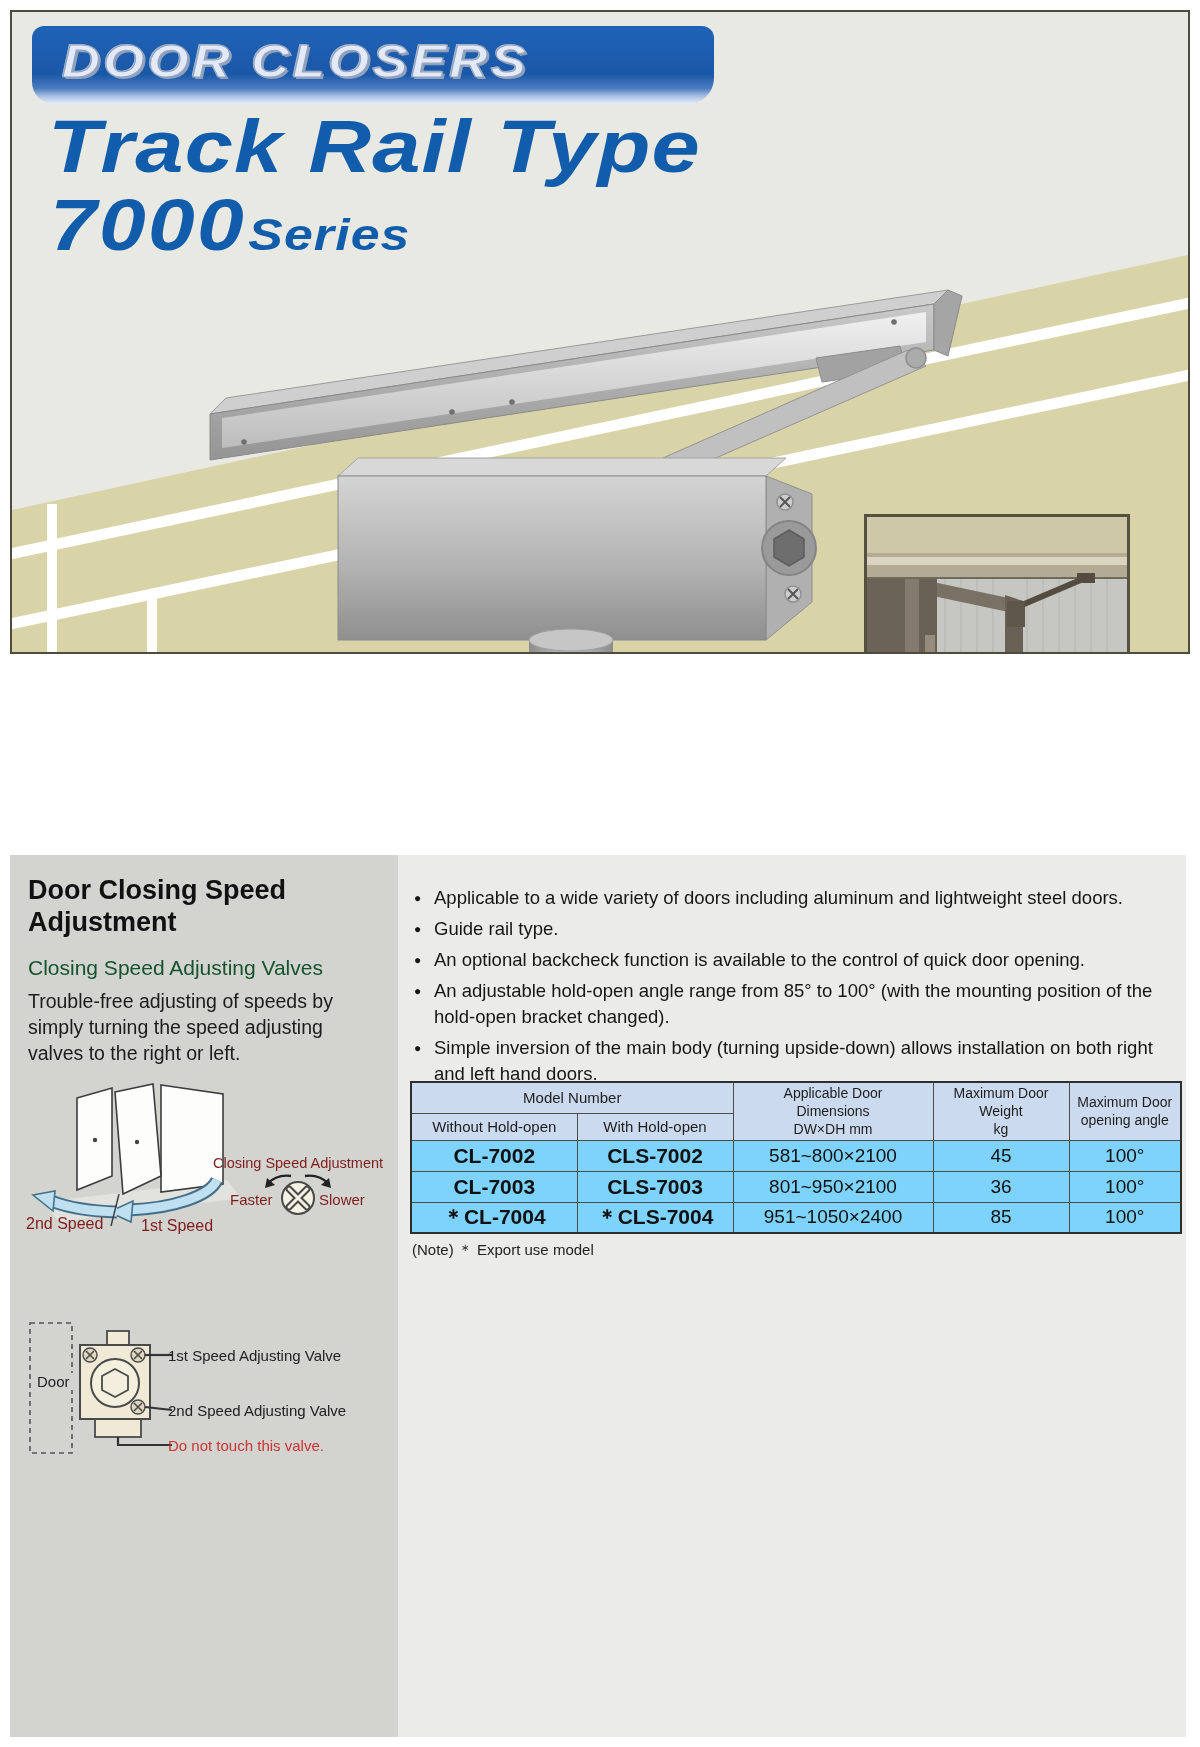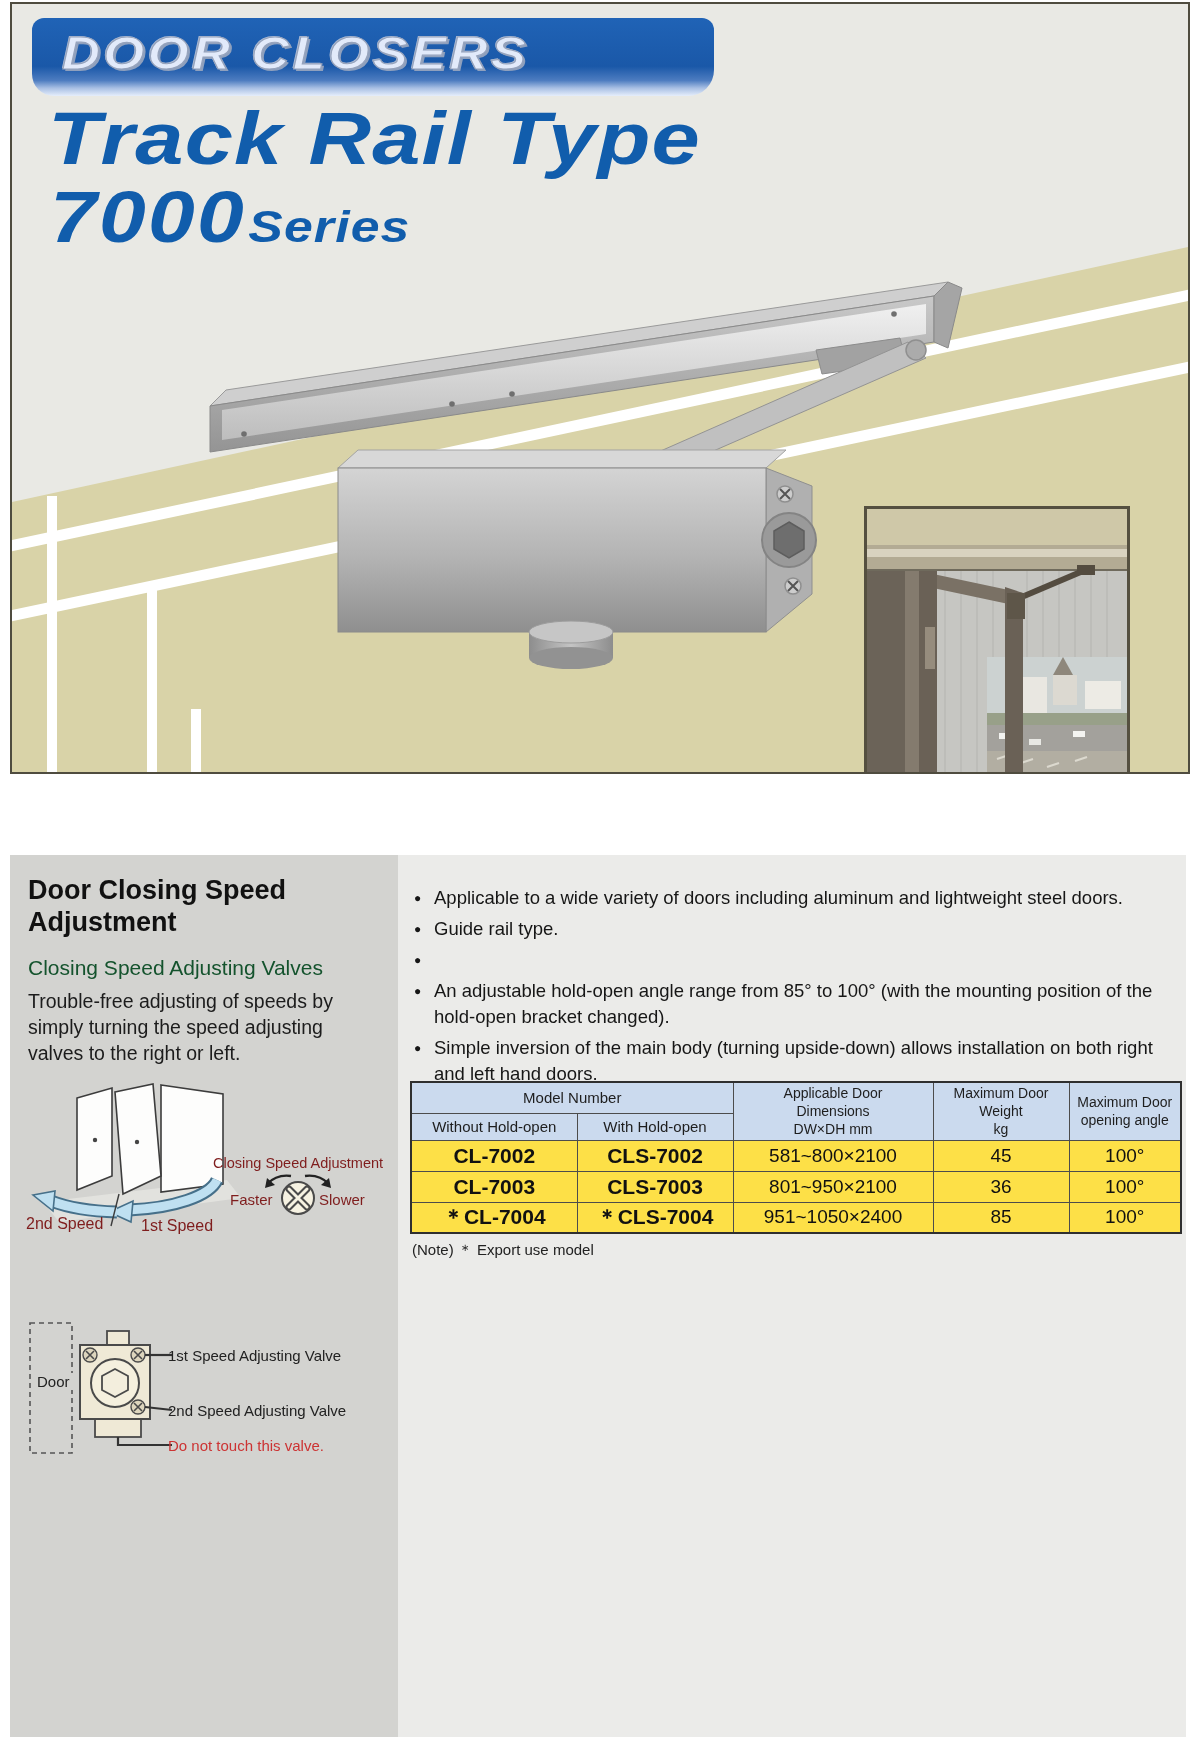--- a/index.html
+++ b/index.html
@@ -2,21 +2,21 @@
 <html><head>
 <meta charset="utf-8">
 <style>
   html,body{margin:0;padding:0;}
   body{
     width:1200px;height:1747px;position:relative;background:#ffffff;
     font-family:"Liberation Sans", sans-serif;color:#1a1a1a;overflow:hidden;
   }
   
   .top-panel{
-    position:absolute;left:10px;top:2px;width:1180px;height:772px;
+    position:absolute;left:10px;top:10px;width:1180px;height:644px;
     box-sizing:border-box;border:2px solid #4f4c3f;background:#d9d3a8;overflow:hidden;
   }
   .deco-svg{position:absolute;left:0;top:0;}
   .banner{
     position:absolute;left:20px;top:14px;width:682px;height:78px;
     border-radius:12px 12px 26px 22px;
     background:linear-gradient(180deg,#2063b6 0%,#1a58a8 62%,#4d7cc0 80%,#a9c0e4 90%,#e6eefb 100%);
     display:flex;align-items:center;padding-left:30px;box-sizing:border-box;
   }
   .banner-text{
@@ -75,21 +75,21 @@
   .feat{display:flex;margin-bottom:5px;font-size:18.5px;line-height:26px;color:#161616;}
   .feat .dot{width:20px;flex:0 0 20px;font-size:12px;line-height:26px;color:#161616;}
   
   .spec-table{
     position:absolute;left:12px;top:226px;border-collapse:collapse;table-layout:fixed;width:770px;
     border:2px solid #2f2f2f;
   }
   .spec-table td{border:1px solid #4c4c4c;text-align:center;vertical-align:middle;padding:0;}
   .spec-table .hd{background:#cbdaee;font-size:15px;color:#1e1e1e;}
   .spec-table .hd3{background:#cbdaee;font-size:14px;line-height:1.3;color:#1e1e1e;}
-  .spec-table .bd{background:#fde047;}
+  .spec-table .bd{background:#7dd3fc;}
   .row-h{height:31px;}
   .hrow1{height:31px;}
   .hrow2{height:27px;}
   .model{font-size:21px;font-weight:bold;color:#111;}
   .val{font-size:19px;color:#111;}
   .note{position:absolute;left:14px;top:386px;font-size:15px;color:#222;}
 </style>
 </head>
 <body>
 
@@ -321,20 +321,21 @@
     <div class="feat">
       <span class="dot">●</span>
       <span>Applicable to a wide variety of doors including aluminum and lightweight steel doors.</span>
     </div>
     <div class="feat">
       <span class="dot">●</span>
       <span>Guide rail type.</span>
     </div>
     <div class="feat">
       <span class="dot">●</span>
+      <span>An optional backcheck function is available to the control of quick door opening.</span>
     </div>
     <div class="feat">
       <span class="dot">●</span>
       <span>An adjustable hold-open angle range from 85° to 100° (with the mounting position of the hold-open bracket changed).</span>
     </div>
     <div class="feat">
       <span class="dot">●</span>
       <span>Simple inversion of the main body (turning upside-down) allows installation on both right and left hand doors.</span>
     </div>
   </div>

